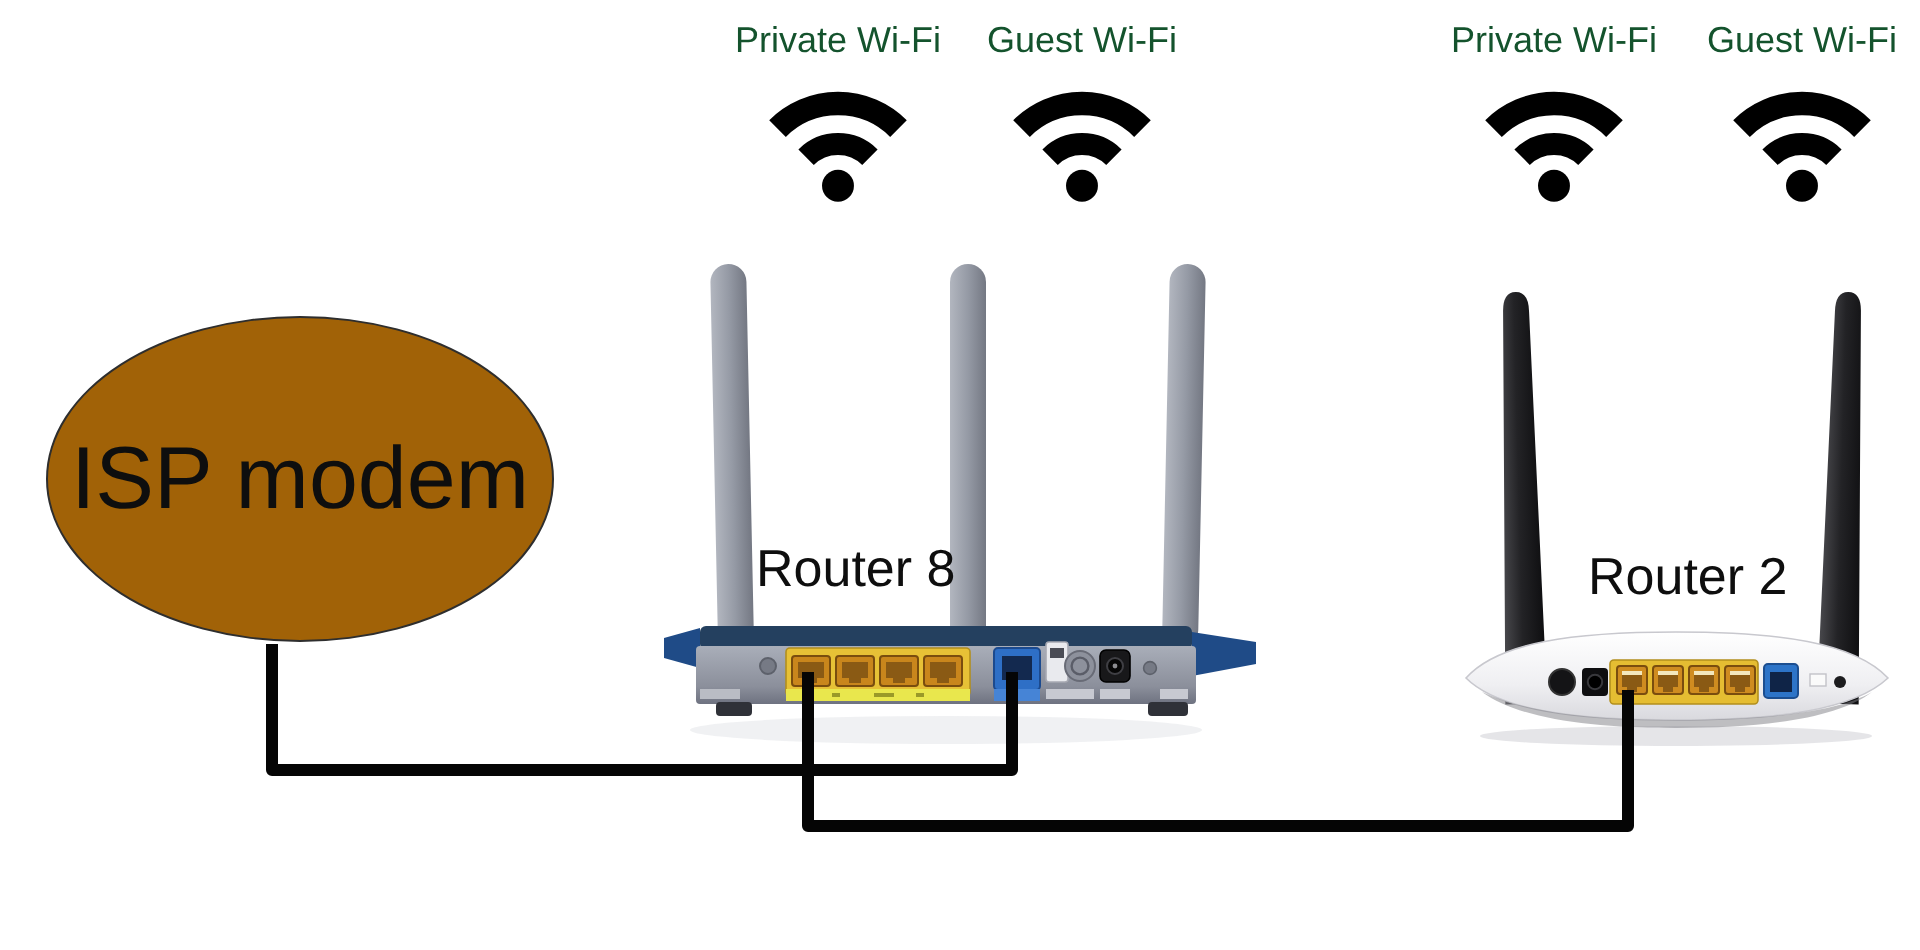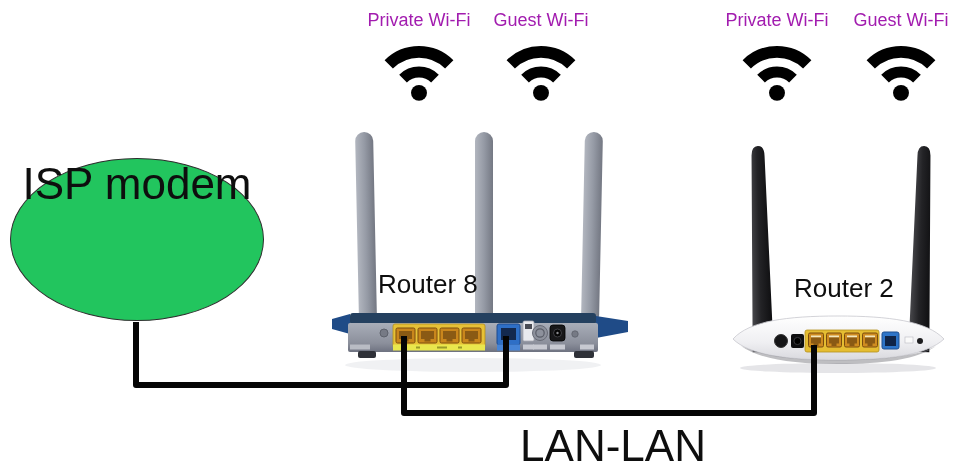--- a/index.html
+++ b/index.html
@@ -1,26 +1,26 @@
 <!DOCTYPE html>
 <html><head>
 <meta charset="utf-8">
 <style>
   html,body{margin:0;padding:0;background:#ffffff;}
   .canvas{
     position:relative;width:960px;height:475px;background:#ffffff;
     overflow:hidden;font-family:"Liberation Sans",sans-serif;color:#111;
   }
   .wifi-group{position:absolute;top:10px;width:124px;display:flex;flex-direction:column;align-items:center;}
-  .wifi-label{font-size:18px;line-height:21px;color:#a21caf;white-space:nowrap;}
+  .wifi-label{font-size:18px;line-height:21px;color:#14532d;white-space:nowrap;}
   .wifi-icon{margin-top:3px;display:block;}
   .isp-node{
-    position:absolute;left:10px;top:158px;width:254px;height:163px;
-    border:1.6px solid #2e2e2e;border-radius:50%;background:#22c55e;
-    display:flex;justify-content:center;box-sizing:border-box;
+    position:absolute;left:23px;top:158px;width:254px;height:163px;
+    border:1.6px solid #2e2e2e;border-radius:50%;background:#a16207;
+    display:flex;align-items:center;justify-content:center;box-sizing:border-box;
   }
   .isp-label{font-size:44px;color:#0e0e0e;white-space:nowrap;}
   .router-svg{position:absolute;display:block;}
   .router1-svg{left:328px;top:126px;}
   .router2-svg{left:723px;top:140px;}
   .router-label{position:absolute;font-size:26px;color:#0e0e0e;white-space:nowrap;}
   .router1-label{left:378px;top:269px;}
   .router2-label{left:794px;top:273px;}
   .cables{position:absolute;left:0;top:0;}
   .lan-label{position:absolute;left:453px;top:421px;width:320px;text-align:center;font-size:44px;color:#0e0e0e;white-space:nowrap;}
@@ -220,15 +220,14 @@
   </svg>
 
   <div class="router-label router1-label">Router 8</div>
   <div class="router-label router2-label">Router 2</div>
 
   <svg class="cables" width="960" height="475" viewBox="0 0 960 475">
     <path d="M136,322 L136,385 L506,385 L506,336" fill="none" stroke="#050505" stroke-width="6" stroke-linejoin="round"></path>
     <path d="M404,336 L404,413 L814,413 L814,345" fill="none" stroke="#050505" stroke-width="6" stroke-linejoin="round"></path>
   </svg>
 
-  <div class="lan-label">LAN-LAN</div>
 
 </div>
 
 </body></html>

